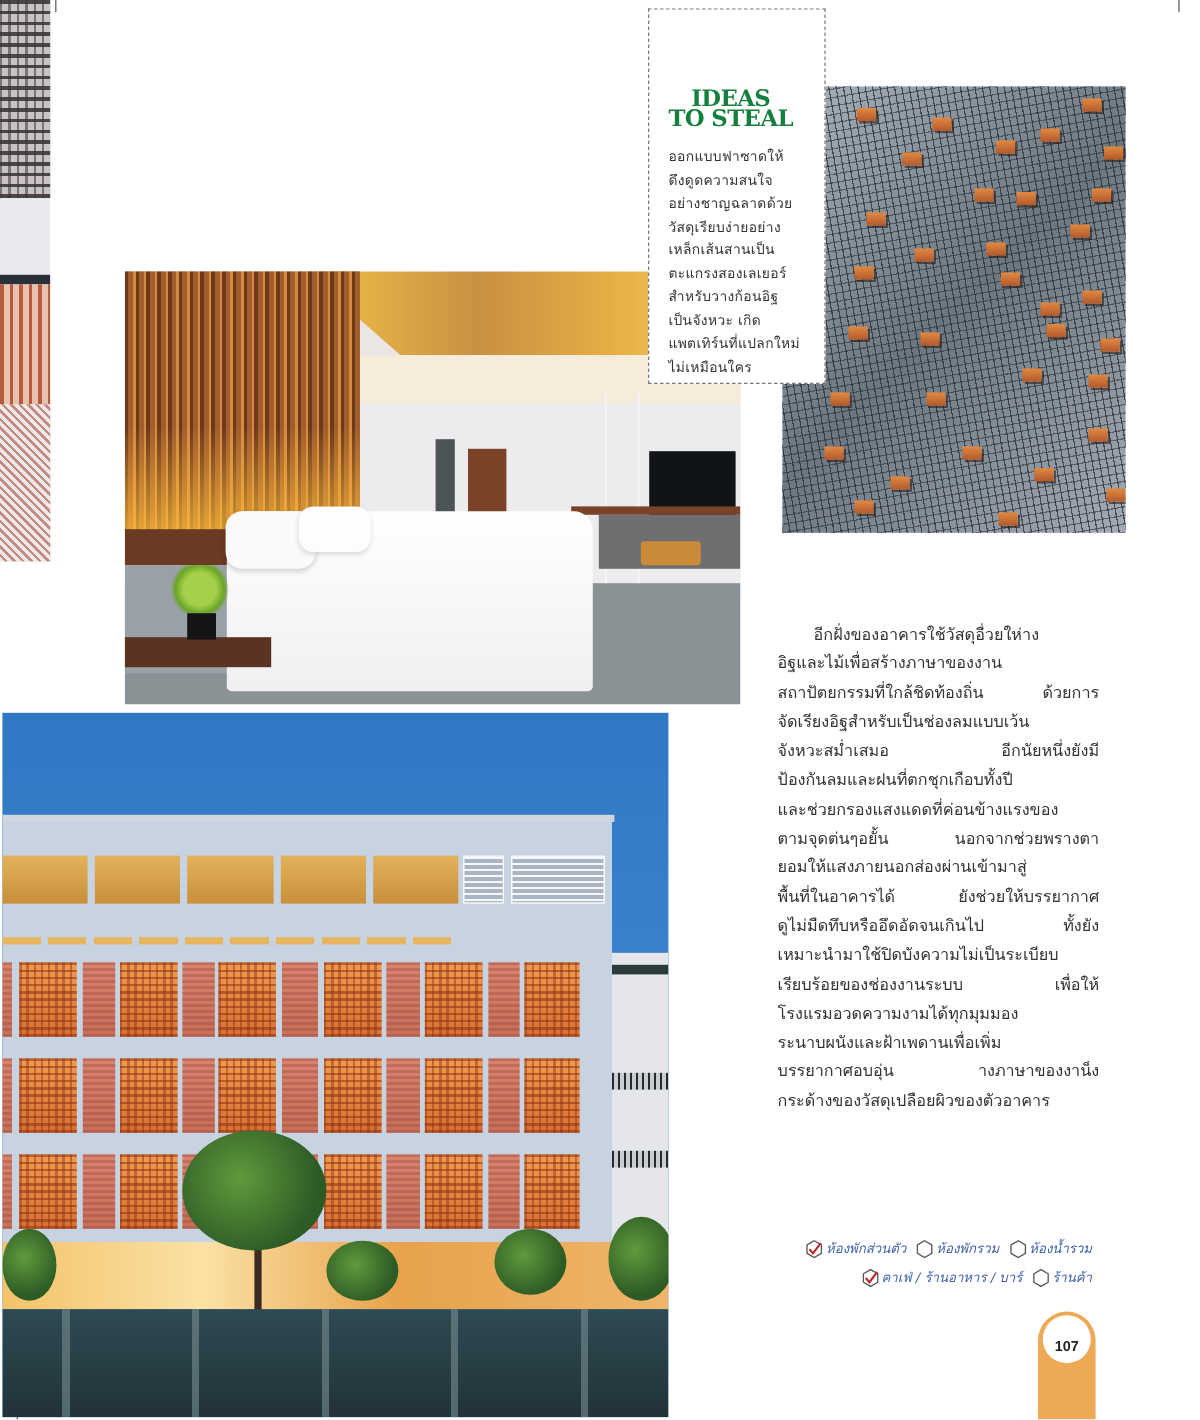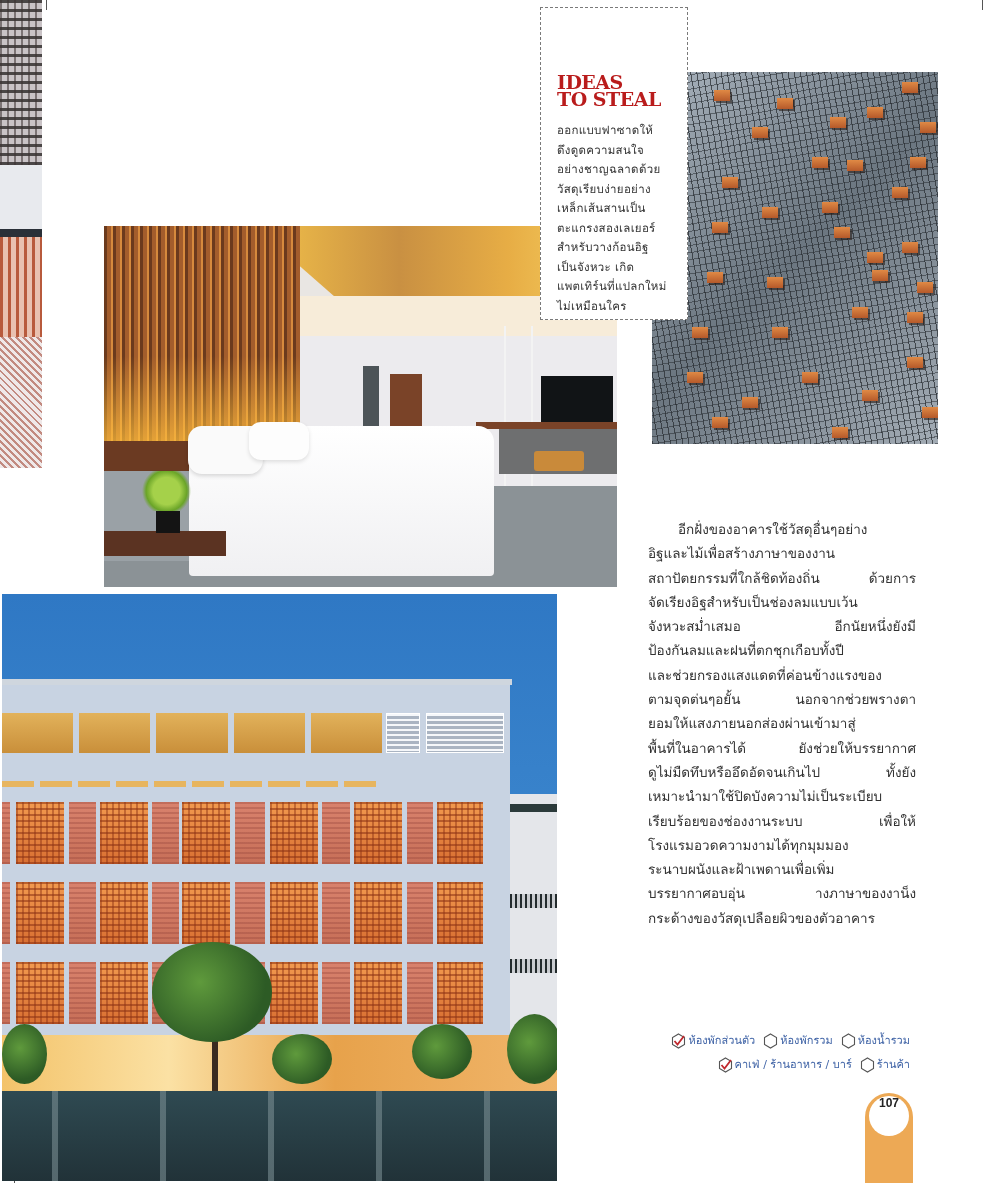--- a/index.html
+++ b/index.html
@@ -61,37 +61,37 @@
     background:
       repeating-linear-gradient(80deg, rgba(40,45,50,.75) 0 1px, transparent 1px 6px),
       repeating-linear-gradient(-10deg, rgba(40,45,50,.55) 0 1px, transparent 1px 7px),
       linear-gradient(135deg,#a9b3bd,#6b7680 50%,#a3acb5);
   }
   .brick { position:absolute; width:16px; height:11px; background:linear-gradient(180deg,#e08a45,#b5592a); box-shadow:2px 2px 0 rgba(40,30,25,.6); }
 
   
   #callout { left:540px; top:7px; width:148px; height:313px; background:#ffffff;
     border:1px dashed #7a7a7a; box-sizing:border-box; }
-  #callout .title { position:absolute; left:16px; top:66px; color:#b91c1c;
-    font-family:"DejaVu Serif", serif; font-weight:bold; font-size:19px; line-height:17px; letter-spacing:-0.5px; }
+  #callout .title { position:absolute; left:16px; top:66px; color:#15803d;
+    font-family:"DejaVu Serif", serif; font-weight:bold; font-size:19px; line-height:17px; letter-spacing:-0.5px;text-align:center; }
   #callout .title .l2 { display:block; }
   #callout .body { position:absolute; left:16px; top:113px; width:126px; color:#333;
     font-family:"DejaVu Sans", sans-serif; font-size:11.5px; line-height:19.5px; letter-spacing:.3px; }
   #callout .body span { display:block; white-space:nowrap; }
 
   
   #article { left:648px; top:517px; width:268px; color:#333;
     font-family:"DejaVu Sans", sans-serif; font-size:13.5px; line-height:24.3px; }
   #article .line { display:block; white-space:nowrap; text-align:justify; text-align-last:justify; }
   #article .indent { padding-left:30px; }
   #article .last { text-align-last:left; }
 
   
   #tags { left:652px; top:1028px; width:258px; color:#3f63a6; font-size:11px; }
-  .tag-row { display:flex; justify-content:flex-end; align-items:center; gap:8px; height:24px; }
+  .tag-row { display:flex; justify-content:flex-end; align-items:center; gap:8px; height:24px;font-style:italic; }
   .tag { display:flex; align-items:center; gap:3px; white-space:nowrap; }
   .hex { width:14px; height:15px; position:relative; display:inline-block; }
   .hex svg { position:absolute; left:0; top:0; }
 
   
   #building { left:2px; top:594px; width:555px; height:587px; overflow:hidden;
     background:linear-gradient(180deg,#2f78c4 0%,#3f8ad0 60%,#5aa0d8 100%); }
   #building .roof { position:absolute; left:0; top:85px; width:510px; height:6px; background:#cfd6de; }
   #building .mass { position:absolute; left:0; top:91px; width:508px; height:350px; background:#c8d3e2; }
   #building .upper-row { position:absolute; left:0; top:119px; width:380px; height:40px; display:flex; gap:6px; }
@@ -119,21 +119,21 @@
   #building .trunk { position:absolute; width:6px; background:#3a2b20; }
   #building .fence { position:absolute; left:0; top:497px; width:555px; height:90px;
     background:
       repeating-linear-gradient(90deg, transparent 0 50px, rgba(120,140,145,.6) 50px 56px, transparent 56px 108px),
       linear-gradient(180deg,#2f4a52,#213238); }
 
   
   #pagetab { left:865px; top:1093px; width:48px; height:90px; background:#eda955;
     border-radius:24px 24px 0 0; }
   #pagetab .circle { position:absolute; left:4px; top:3px; width:40px; height:40px; border-radius:50%; background:#fff; }
-  #pagetab .num { position:absolute; left:0; top:3px; width:48px; text-align:center;
+  #pagetab .num { position:absolute; left:0; top:22px; width:48px; text-align:center;
     font-family:"Liberation Sans", sans-serif; font-weight:bold; font-size:12px; color:#222; }
 
   
   .crop { position:absolute; background:#555; }
 </style>
 </head>
 <body>
 
 <div class="crop" style="left:46px;top:0;width:1px;height:10px;"></div>
 <div class="crop" style="left:982px;top:0;width:1px;height:10px;"></div>
@@ -222,21 +222,21 @@
     <span>ตะแกรงสองเลเยอร์</span>
     <span>สำหรับวางก้อนอิฐ</span>
     <span>เป็นจังหวะ  เกิด</span>
     <span>แพตเทิร์นที่แปลกใหม่</span>
     <span>ไม่เหมือนใคร</span>
   </div>
 </div>
 
 <div id="article" class="abs">
   <div>
-    <span class="line indent">อีกฝั่งของอาคารใช้วัสดุอื่นๆอย่าง</span>
+    <span class="line indent">อีกฝั่งของอาคารใช้วัสดุอื่วยให่าง</span>
     <span class="line">อิฐและไม้เพื่อสร้างภาษาของงาน</span>
     <span class="line">สถาปัตยกรรมที่ใกล้ชิดท้องถิ่น ด้วยการ</span>
     <span class="line">จัดเรียงอิฐสำหรับเป็นช่องลมแบบเว้น</span>
     <span class="line">จังหวะสม่ำเสมอ  อีกนัยหนึ่งยังมี</span>
     <span class="line">ป้องกันลมและฝนที่ตกชุกเกือบทั้งปี</span>
     <span class="line">และช่วยกรองแสงแดดที่ค่อนข้างแรงของ</span>
     <span class="line">ตามจุดต่นๆอยั้น  นอกจากช่วยพรางตา</span>
     <span class="line">ยอมให้แสงภายนอกส่องผ่านเข้ามาสู่</span>
     <span class="line">พื้นที่ในอาคารได้  ยังช่วยให้บรรยากาศ</span>
     <span class="line">ดูไม่มืดทึบหรืออึดอัดจนเกินไป  ทั้งยัง</span>

